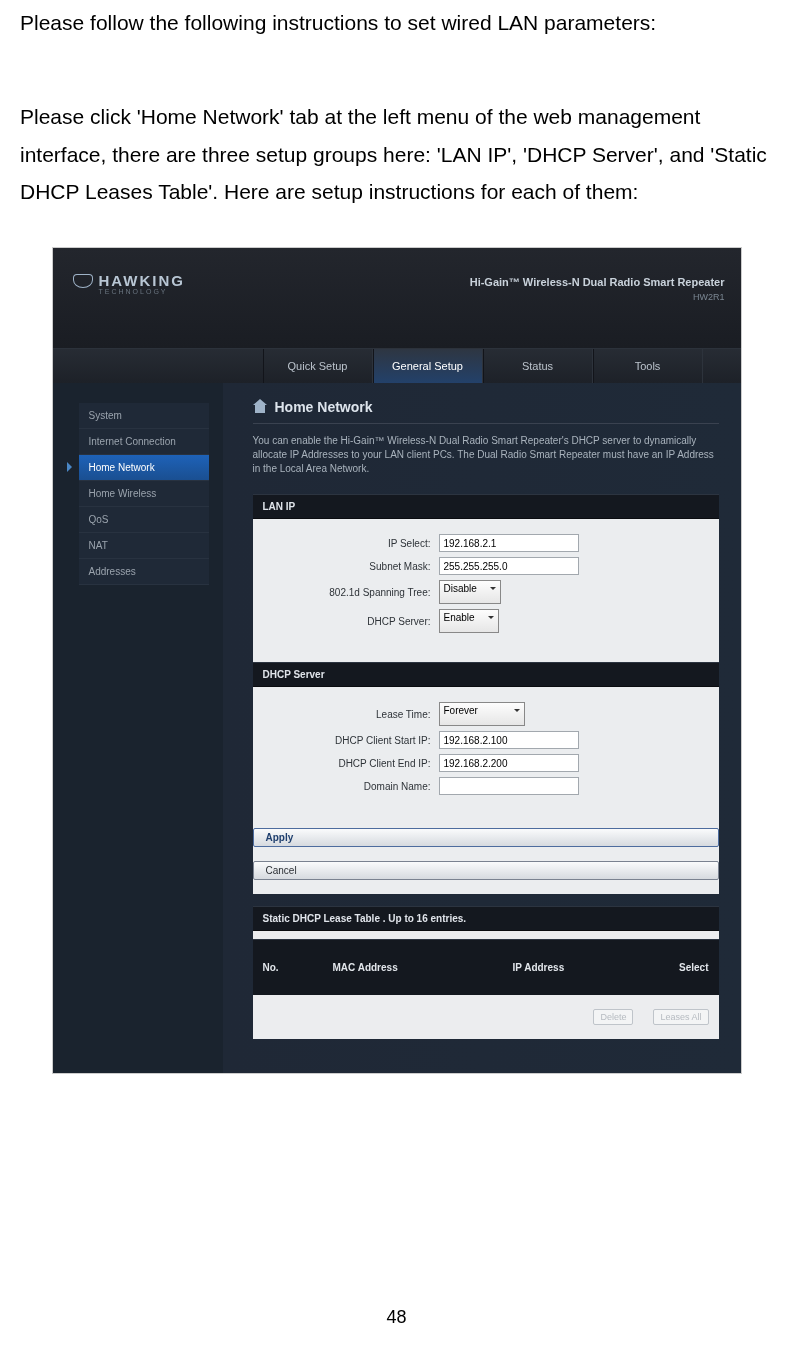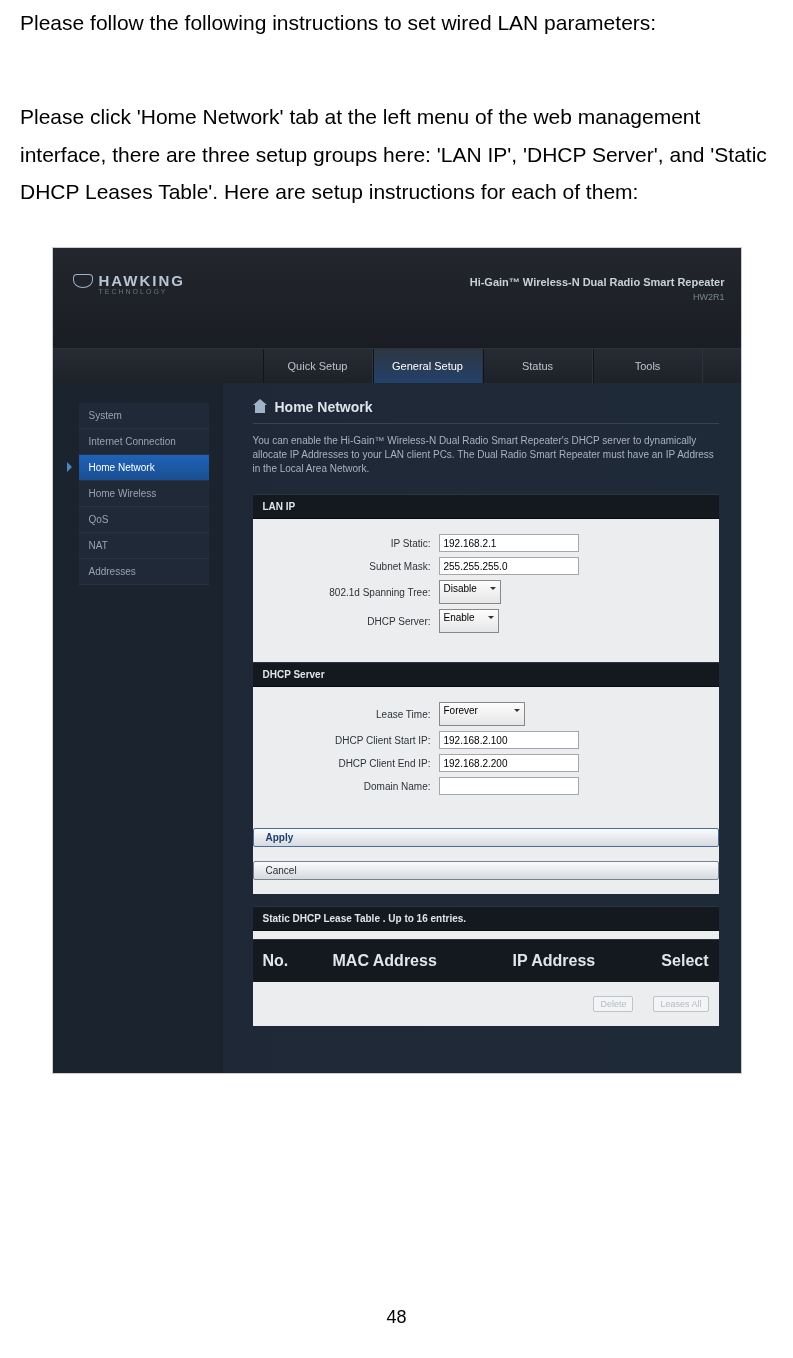--- a/index.html
+++ b/index.html
@@ -237,24 +237,24 @@
     color: #2a2e33;
   }
   .btn.primary {
     border-color: #4d6c9e;
     color: #1f3f6e;
     font-weight: bold;
   }
   .table-head {
     background: #14181f;
     display: flex;
-    font-size: 16px;
+    font-size: 10px;
     font-weight: bold;
     color: #e2e6eb;
-    padding: 12px 10px;
+    padding: 22px 10px;
     border-top: 1px solid #2c3440;
   }
   .th-no { width: 70px; }
   .th-mac { width: 180px; }
   .th-ip { flex: 1; }
   .th-sel { width: 60px; text-align: right; }
   .table-body {
     background: #ecedef;
     min-height: 4px;
   }
@@ -318,21 +318,21 @@
     <div class="content">
       <div class="ctitle">
         <span class="home-icon"></span>
         <span>Home Network</span>
       </div>
       <div class="cdesc">You can enable the Hi-Gain™ Wireless-N Dual Radio Smart Repeater's DHCP server to dynamically allocate IP Addresses to your LAN client PCs. The Dual Radio Smart Repeater must have an IP Address in the Local Area Network.</div>
 
       <div class="section-header">LAN IP</div>
       <div class="form-block">
         <div class="frow">
-          <div class="flabel">IP Static:</div>
+          <div class="flabel">IP Select:</div>
           <input class="finput" value="192.168.2.1" style="">
         </div>
         <div class="frow">
           <div class="flabel">Subnet Mask:</div>
           <input class="finput" value="255.255.255.0" style="">
         </div>
         <div class="frow">
           <div class="flabel">802.1d Spanning Tree:</div>
           <div class="fselect" style="width:62px">Disable</div>
         </div>

